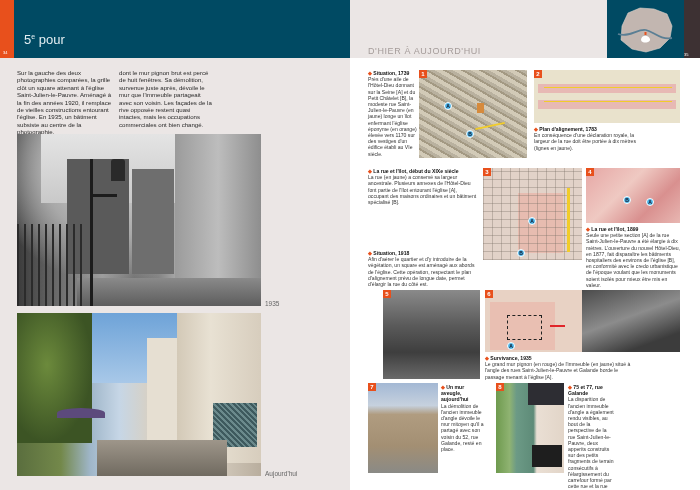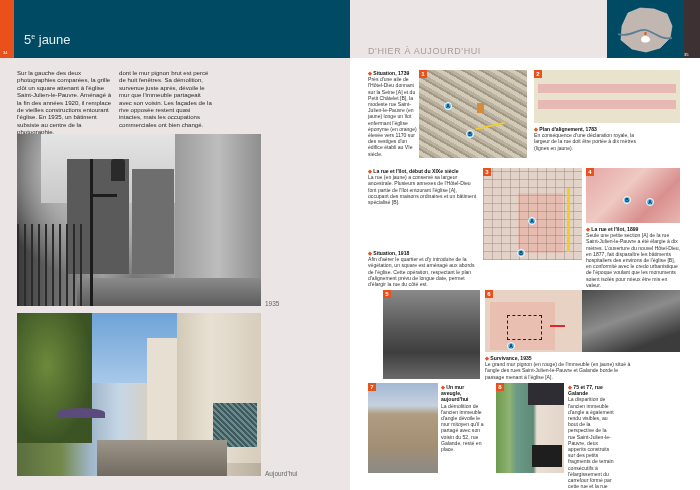--- a/index.html
+++ b/index.html
@@ -90,21 +90,21 @@
 
   .marker { position: absolute; width: 8px; height: 8px; border-radius: 50%; background: #48b3e8; border: 1px solid #ffffff; color: #112; font-size: 5px; font-weight: bold; text-align: center; line-height: 6px; }
 </style>
 </head>
 <body>
 
 <div class="page-left">
   <div class="left-header">
     <div class="left-stripe"></div>
     <span class="page-num-left">34</span>
-    <div class="subtitle"><span>5</span><sup>e</sup><span> jaune</span></div>
+    <div class="subtitle"><span>5</span><sup>e</sup><span> pour</span></div>
   </div>
 
   <p class="intro c1">Sur la gauche des deux photographies comparées, la grille clôt un square attenant à l'église Saint-Julien-le-Pauvre. Aménagé à la fin des années 1920, il remplace de vieilles constructions entourant l'église. En 1935, un bâtiment subsiste au centre de la photographie,</p>
   <p class="intro c2">dont le mur pignon brut est percé de huit fenêtres. Sa démolition, survenue juste après, dévoile le mur que l'immeuble partageait avec son voisin. Les façades de la rive opposée restent quasi intactes, mais les occupations commerciales ont bien changé.</p>
 
   <div class="photo photo-1935">
     <div class="sky"></div>
     <div class="bldg-l"></div>
     <div class="bldg-m"></div>
     <div class="bldg-r"></div>

